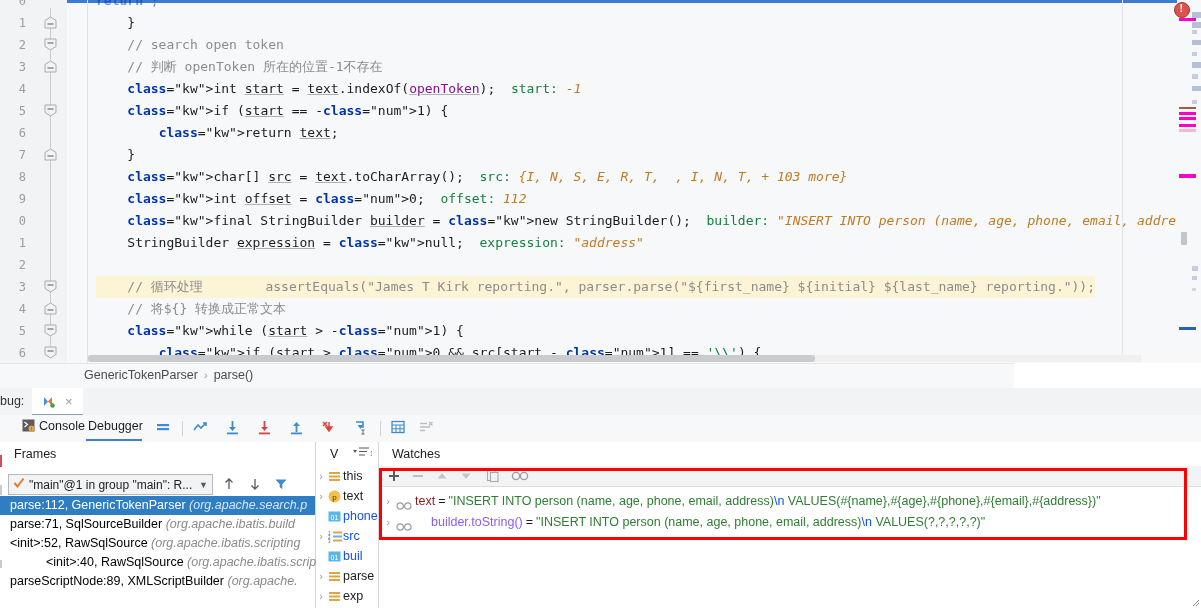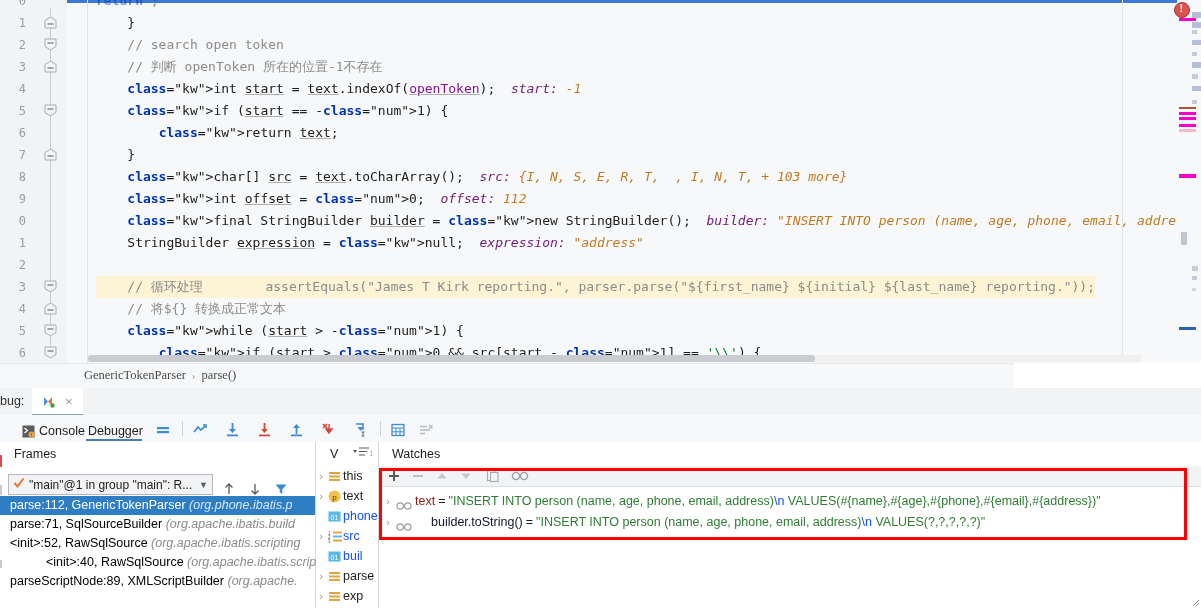--- a/index.html
+++ b/index.html
@@ -27,56 +27,56 @@
 
   .code{position:absolute;left:96px;top:0;width:1110px;height:356px;
         font-family:"DejaVu Sans Mono","Liberation Mono",monospace;
         font-size:13px;line-height:22px;white-space:pre;color:#1d1d1d;}
   .cl{position:absolute;left:0;height:22px;line-height:22px;white-space:pre;}
   .kw{color:#0033b3;font-weight:bold;}
   .str{color:#0b7d2f;}
   .cmt{color:#8c8c8c;font-style:normal;}
   .fld{color:#871094;}
   .var{text-decoration:underline;text-decoration-color:#b0b0b0;}
-  .hint{color:#701a75;font-style:italic;}
+  .hint{color:#15803d;}
   .hintv{color:#c07b20;font-style:italic;}
   .hl{background:#fcf4d4;}
 
   
   .right-rule{position:absolute;left:1122px;top:0;width:1px;height:356px;background:#e4e5e7;}
 
   
   .h-scroll{position:absolute;left:88px;top:355px;width:1053px;height:7px;background:#f0f0f0;}
   .h-thumb{position:absolute;left:88px;top:355px;width:727px;height:7px;background:#c9cbcf;border-radius:3px;}
 
   
   .marker-bar{position:absolute;left:1177px;top:0;width:24px;height:363px;background:#f7f8fa;}
   .mark{position:absolute;}
   .err-badge{position:absolute;left:1174px;top:2px;width:14px;height:14px;border-radius:50%;
              background:#d9534f;border:1px solid #b03330;}
   .err-badge:after{content:"!";position:absolute;left:4.5px;top:-1px;color:#fff;font-size:11px;font-weight:bold;font-family:"Liberation Sans",sans-serif;}
 
   
   .breadcrumb{position:absolute;left:0;top:363px;width:1014px;height:24px;background:#f7f8fa;
-              border-top:1px solid #e6e7e9;border-bottom:1px solid #d6d7d9;font-family:Liberation Serif, serif;}
+              border-top:1px solid #e6e7e9;border-bottom:1px solid #d6d7d9;}
   .bc-inner{position:absolute;left:84px;top:4px;font-size:12.5px;color:#4b4b4b;}
   .bc-sep{color:#a0a0a0;padding:0 6px;font-size:11px;}
 
   
   .debugwin{position:absolute;left:0;top:388px;width:1201px;height:220px;background:#ffffff;}
   .dbg-header{position:absolute;left:0;top:0;width:1201px;height:27px;background:#f2f3f5;border-bottom:1px solid #d6d7d9;text-align:right;}
   .dbg-label{position:absolute;left:0;top:6px;font-size:12.5px;color:#303030;}
   .dbg-tab{position:absolute;left:32px;top:0;height:26px;background:#ffffff;
            border-bottom:2px solid #8e9bb5;padding:0 10px;display:flex;align-items:center;gap:6px;}
   .dbg-tab-label{font-size:12.5px;color:#1d1d1d;}
   .tab-close{color:#9a9a9a;font-size:13px;margin-left:4px;}
   .run-ico{position:relative;width:13px;height:13px;}
 
   .dbg-toolbar{position:absolute;left:0;top:27px;width:1201px;height:27px;background:#f7f8fa;border-bottom:1px solid #dcdee0;}
-  .tb-item{position:absolute;top:4px;height:19px;display:flex;align-items:flex-end;gap:4px;}
+  .tb-item{position:absolute;top:4px;height:19px;display:flex;align-items:flex-start;gap:4px;}
   .tb-text{font-size:12.5px;color:#1d1d1d;}
   .tab-underline{position:absolute;top:24px;height:2px;background:#4a7ebb;}
   .tb-div{position:absolute;top:6px;width:1px;height:15px;background:#d0d2d5;}
 
   
   .panel-head{position:absolute;top:54px;height:24px;background:#ffffff;border-bottom:1px solid #e2e3e5;}
   .panel-title{position:absolute;top:59px;font-size:12.5px;color:#1d1d1d;}
 
   .vsplit{position:absolute;top:54px;width:1px;height:166px;background:#d6d7d9;}
 
@@ -99,21 +99,21 @@
   .vname.blue{color:#1750eb;}
   .icn{width:13px;height:13px;display:inline-block;position:relative;flex:0 0 13px;}
 
   
   .watches{position:absolute;left:379px;top:78px;width:822px;height:142px;background:#ffffff;}
   .watch-toolbar{position:absolute;left:0;top:0;width:822px;height:20px;background:#f2f3f5;border-bottom:1px solid #dcdee0;}
   .wtb{position:absolute;top:3px;width:14px;height:14px;}
   .watch-row{position:absolute;left:0;height:21px;line-height:21px;font-size:12.5px;white-space:nowrap;
              display:flex;align-items:center;gap:3px;}
   .wname{color:#8b1a1a;}
-  .wname.purple{color:#0f172a;padding-left:16px;}
+  .wname.purple{color:#8b5cf6;padding-left:16px;}
   .weq{color:#1d1d1d;}
   .wval{color:#2e7d32;}
   .wesc{color:#1750eb;}
   .eye{display:inline-block;width:16px;height:10px;position:relative;}
 
   
   .red-box{position:absolute;left:379px;top:468px;width:808px;height:72px;border:3px solid #ff0000;box-sizing:border-box;pointer-events:none;}
 
   
   .left-edge-mark{position:absolute;left:0;width:2px;background:#d05050;}
@@ -365,21 +365,21 @@
         <text x="18" y="10" font-size="7" fill="#5b5b5b" font-family="Liberation Sans, sans-serif">1</text>
       </svg>
     </div>
     <div class="panel-title" style="left:392px;">Watches</div>
 
     <div class="vsplit" style="left:315px;"></div>
     <div class="vsplit" style="left:378px;"></div>
 
     <div class="frames">
       <div id="frame-rows">
-          <div class="frame-row sel" style="top: 30px;"><span>parse:112, GenericTokenParser </span><span class="frame-pkg">(org.phone.ibatis.p</span></div>
+          <div class="frame-row sel" style="top: 30px;"><span>parse:112, GenericTokenParser </span><span class="frame-pkg">(org.apache.search.p</span></div>
           <div class="frame-row" style="top: 49px;"><span>parse:71, SqlSourceBuilder </span><span class="frame-pkg">(org.apache.ibatis.build</span></div>
           <div class="frame-row" style="top: 68px;"><span>&lt;init&gt;:52, RawSqlSource </span><span class="frame-pkg">(org.apache.ibatis.scripting</span></div>
           <div class="frame-row" style="top: 87px; margin-left: 36px;"><span>&lt;init&gt;:40, RawSqlSource </span><span class="frame-pkg">(org.apache.ibatis.scripting</span></div>
           <div class="frame-row" style="top: 106px;"><span>parseScriptNode:89, XMLScriptBuilder </span><span class="frame-pkg">(org.apache.</span></div>
         </div>
     </div>
 
     <div class="thread-combo" style="top:86px;left:8px;">
       <span style="margin-right:4px;">
         <svg width="12" height="12" viewBox="0 0 12 12">

